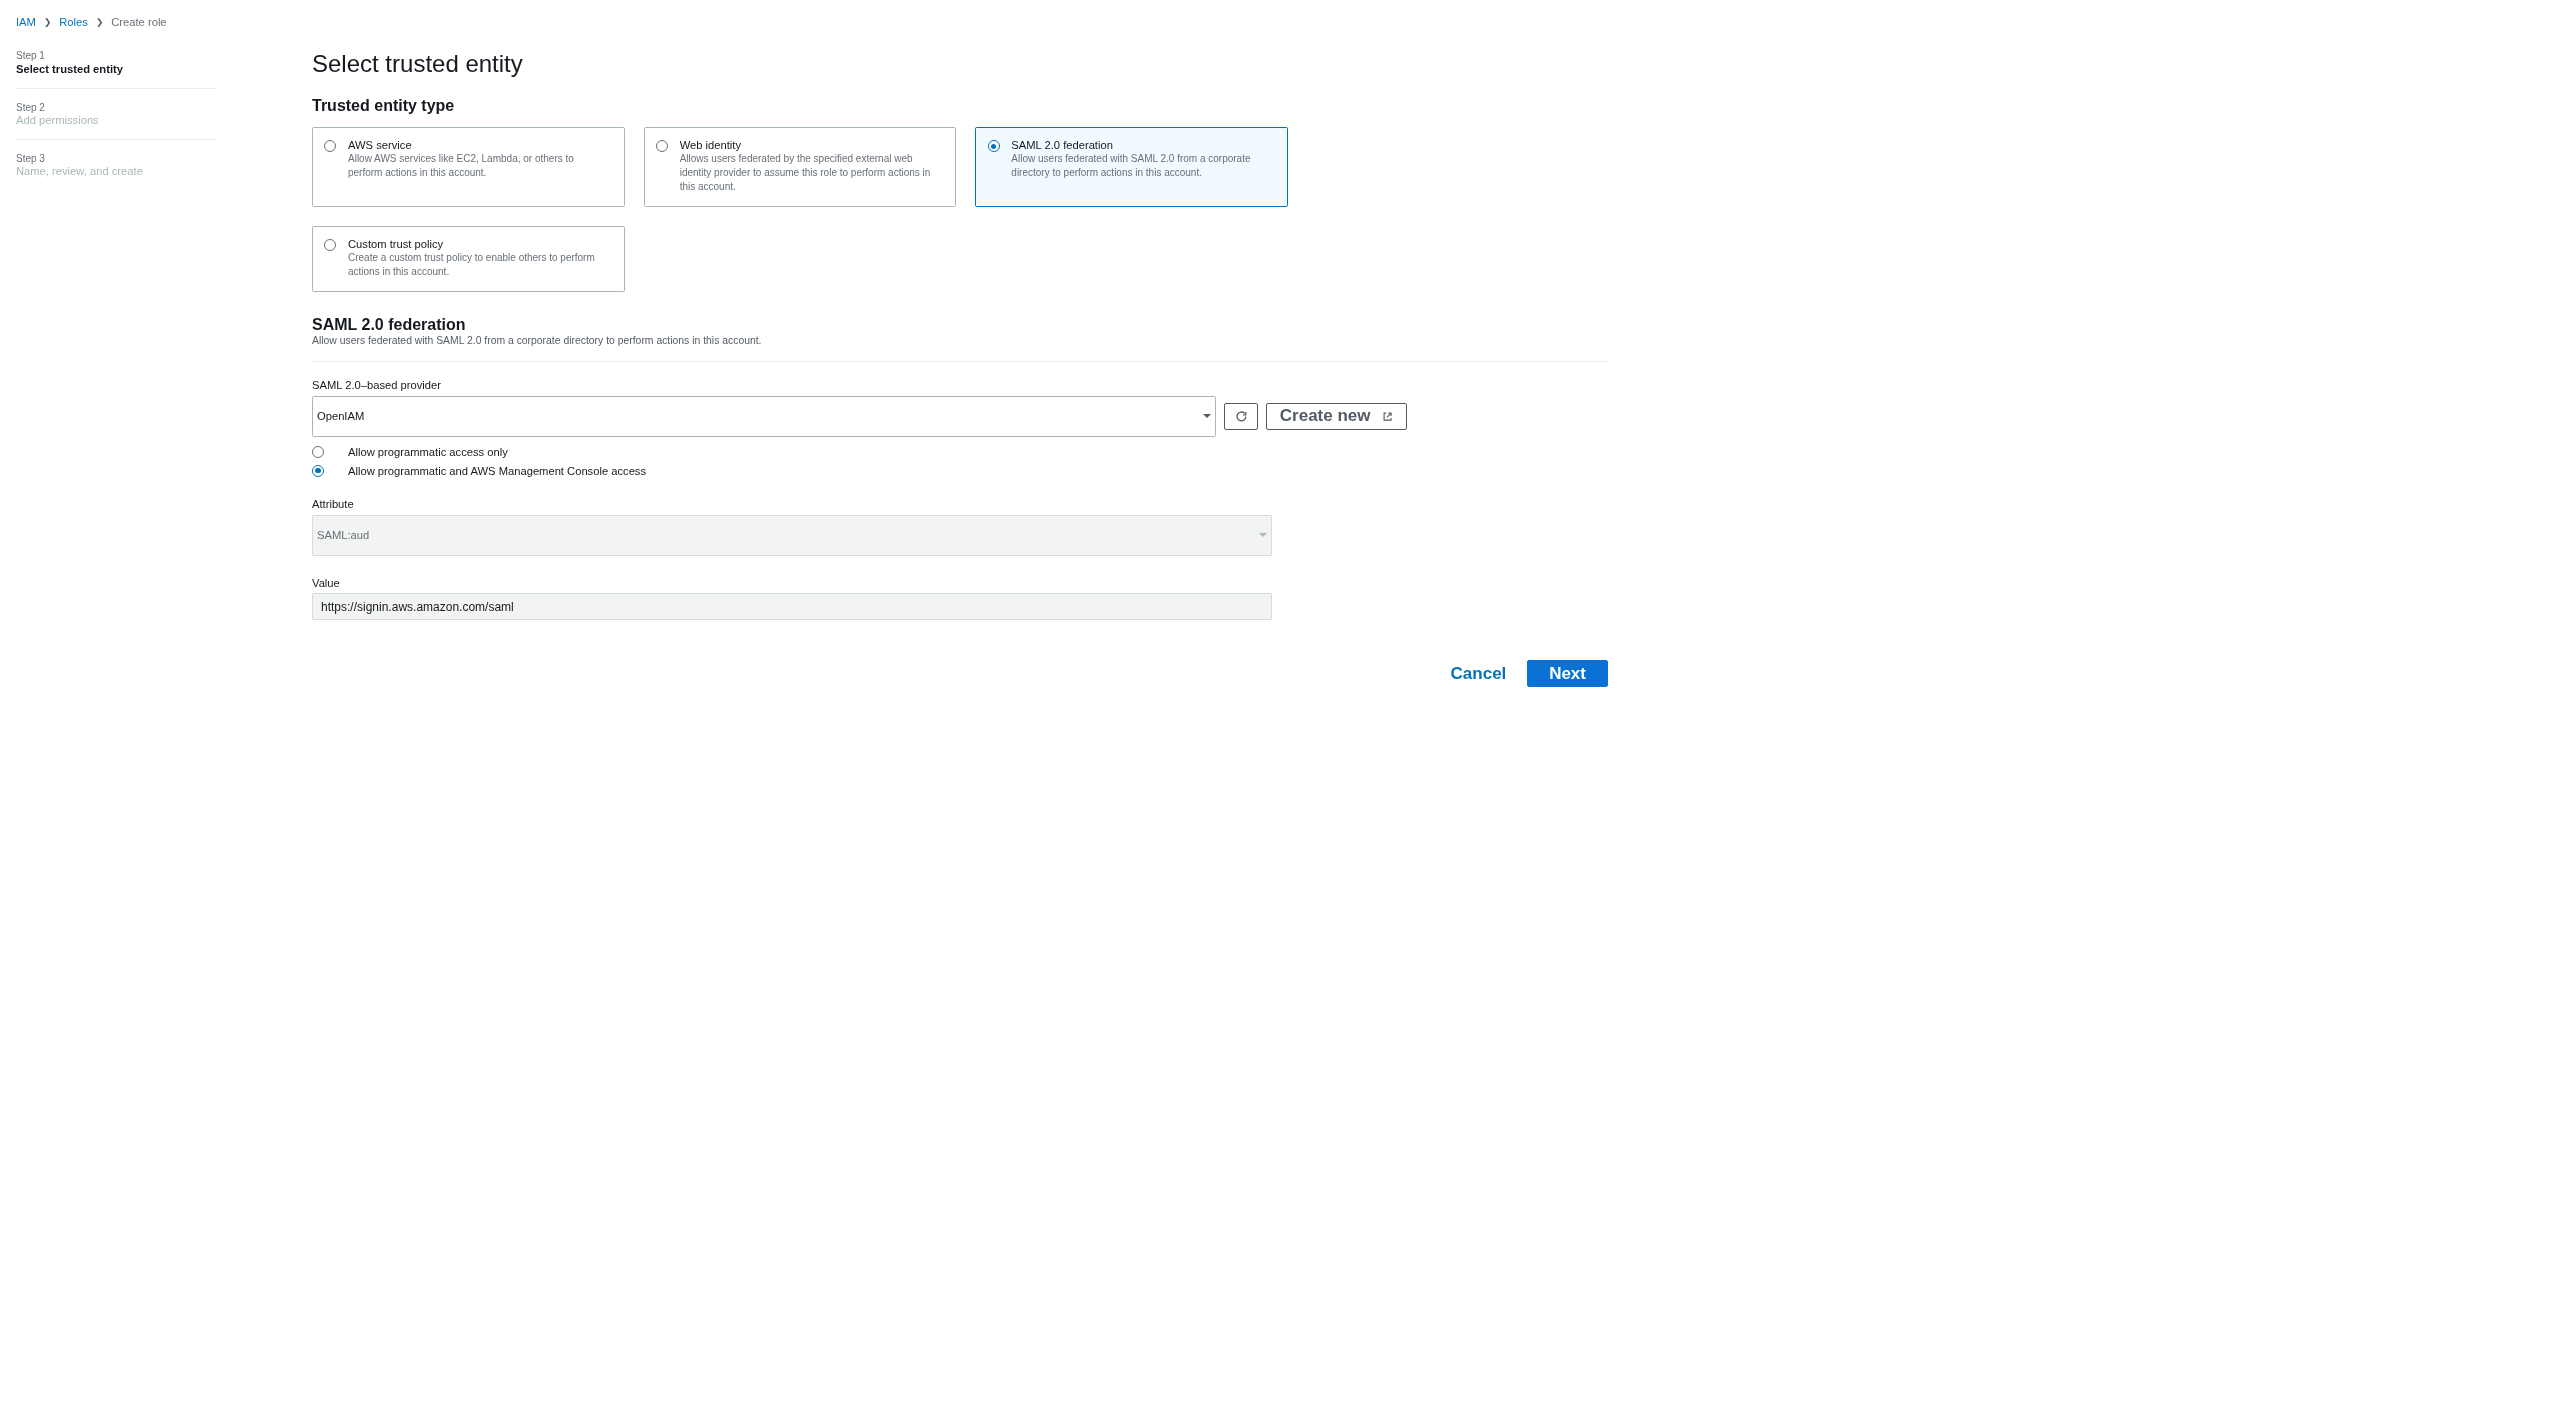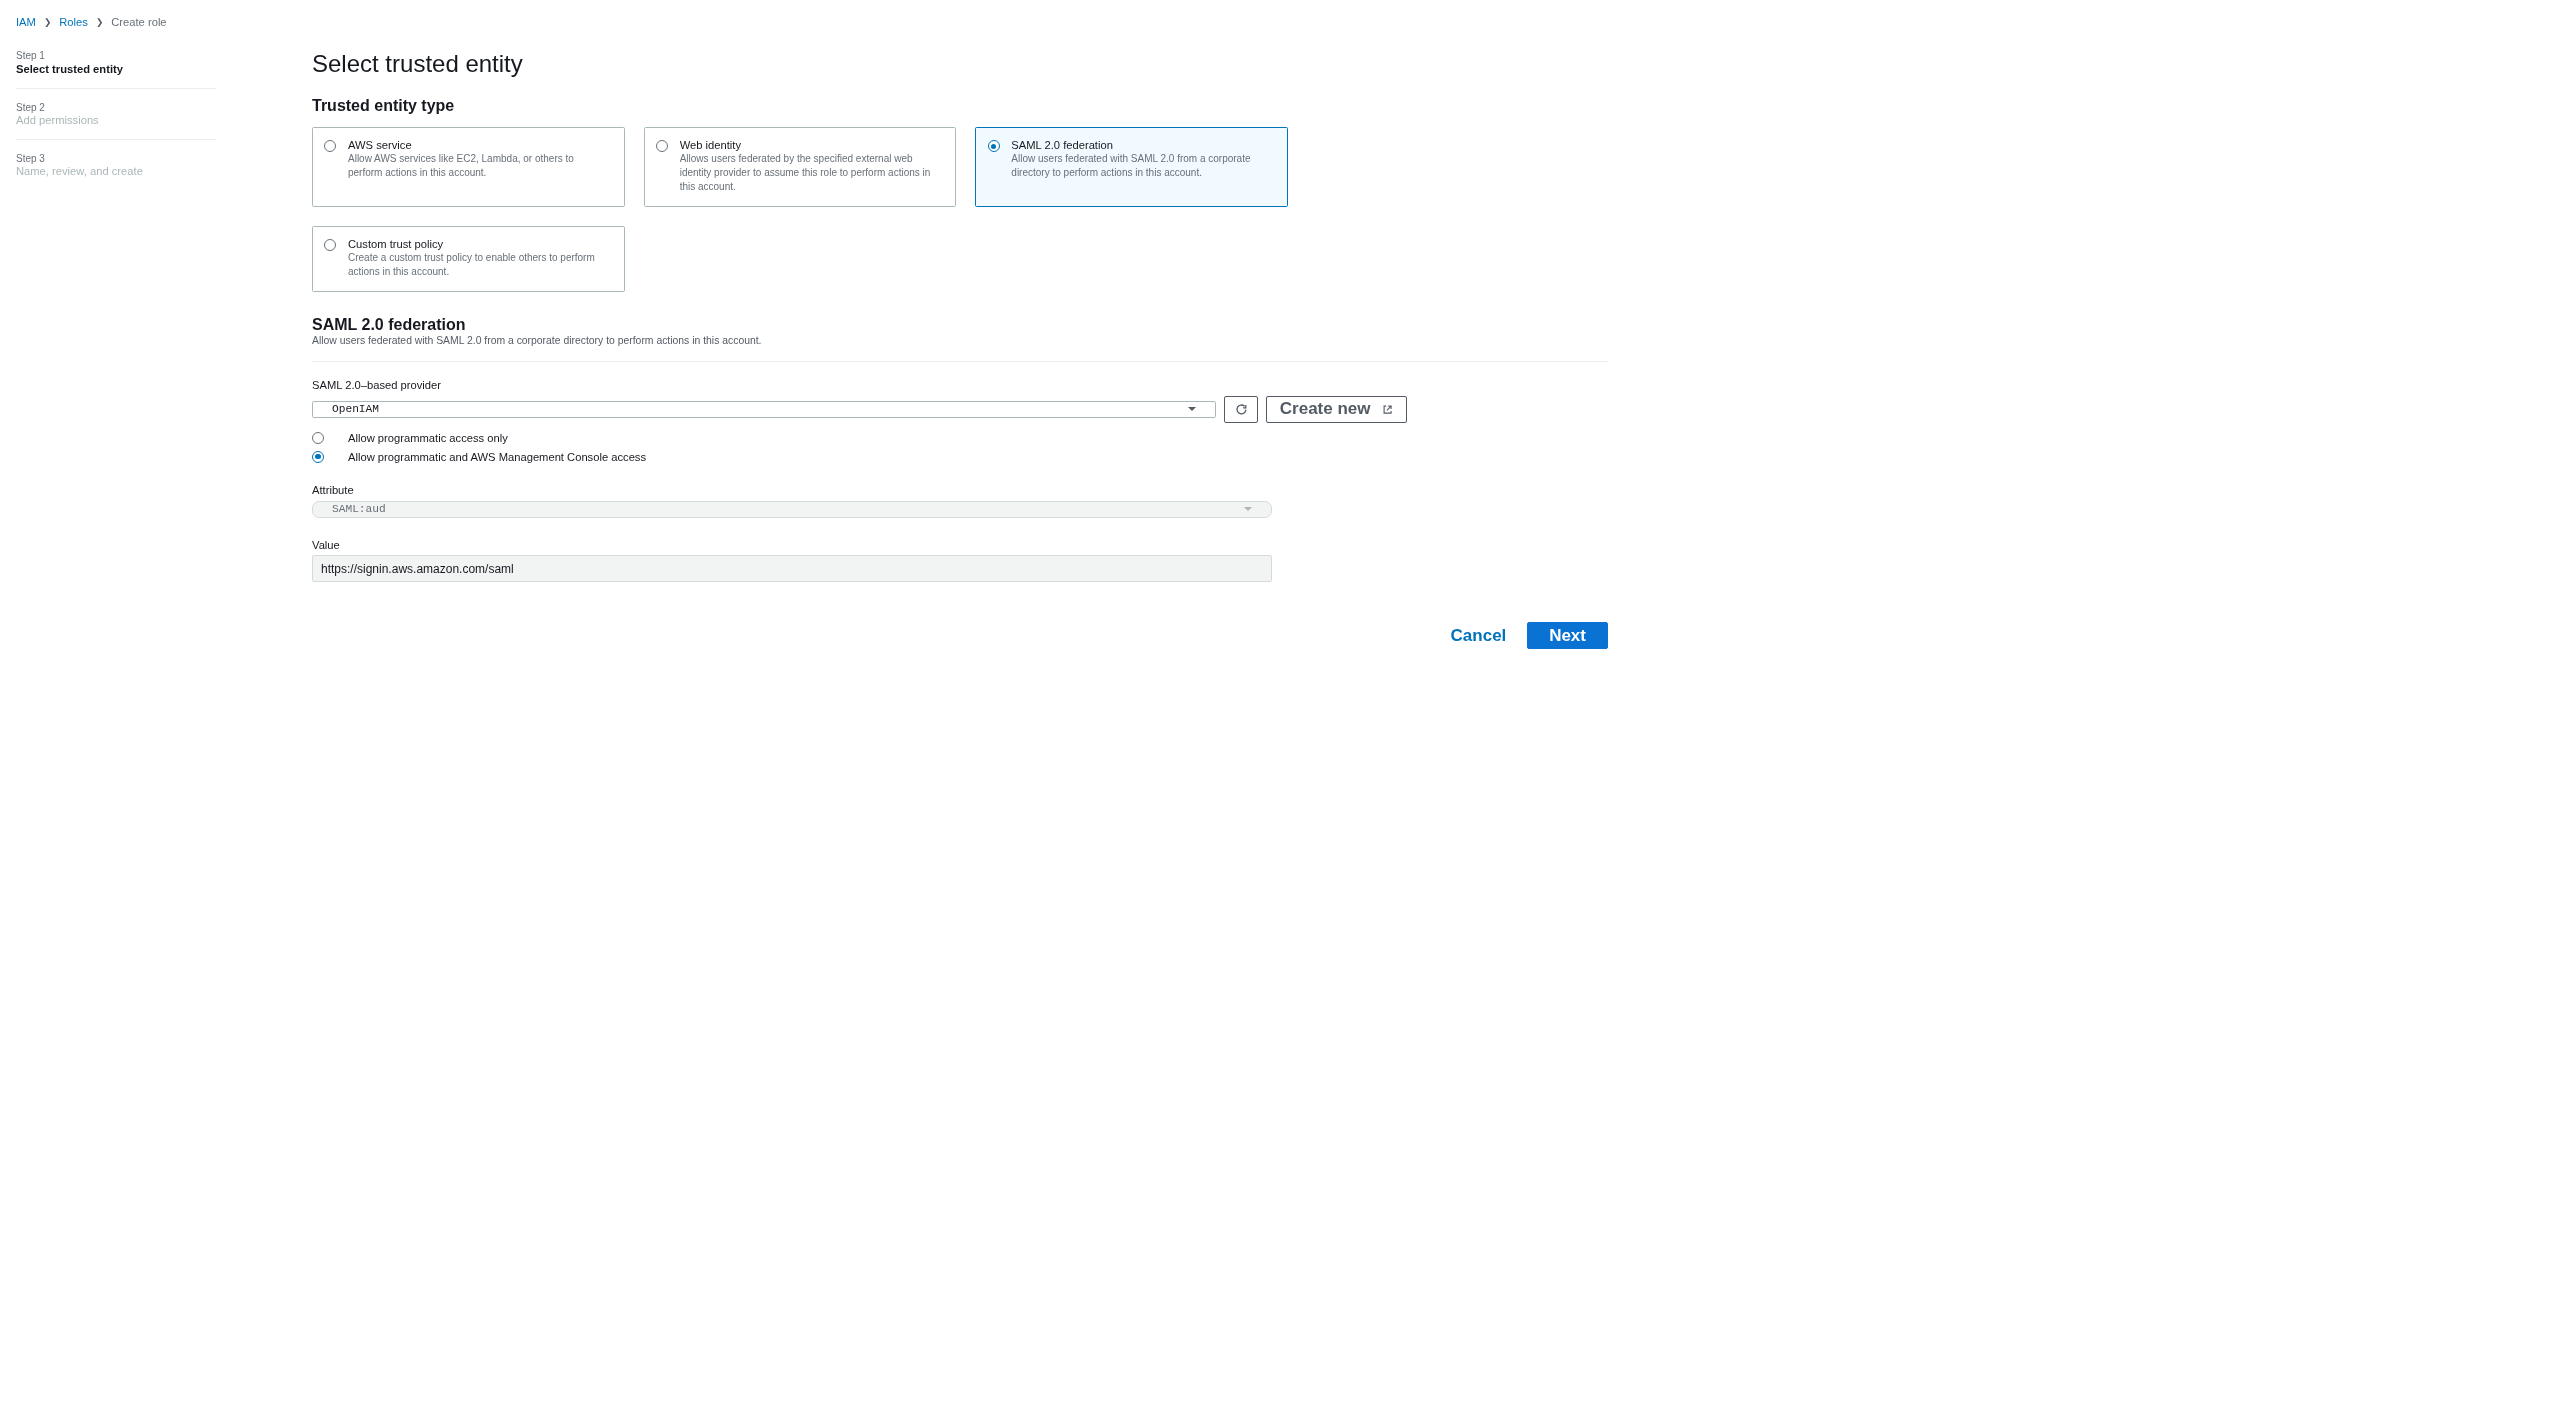--- a/index.html
+++ b/index.html
@@ -68,30 +68,29 @@
     .card-desc { font-size: 10px; color: #687078; line-height: 1.4; }
 
     hr.sep { border: none; border-top: 0.8px solid #eaeded; margin: 14.4px 0 17.6px 0; }
 
     .field-label { font-size: 11.2px; color: #16191f; margin-bottom: 4.8px; display: block; }
 
     .provider-row { display: flex; align-items: center; gap: 8px; margin-bottom: 9.6px; }
     .select {
       flex: 0 0 auto;
       width: 904px;
-      height: 17px;
+      height: 41px;
       border: 0.8px solid #aab7b8;
       border-radius: 1.6px;
       background: #fff;
       display: flex; align-items: center; justify-content: space-between;
-      padding: 0 19px;
+      padding: 0 4px;
       cursor: pointer;
-      font-family: Liberation Mono, monospace;
-    }
-    .select.disabled { background: #f2f3f3; border-color: #d5dbdb; color: #687078; cursor: default; border-radius: 7px; }
+    }
+    .select.disabled { background: #f2f3f3; border-color: #d5dbdb; color: #687078; cursor: default; }
     .caret { width: 0; height: 0; border-left: 4px solid transparent; border-right: 4px solid transparent; border-top: 4.8px solid #545b64; }
     .caret.light { border-top-color: #aab7b8; }
 
     .btn {
       height: 27px;
       padding: 0 12.8px;
       border: 0.8px solid #545b64;
       border-radius: 2px;
       background: #fff;
       color: #545b64;

